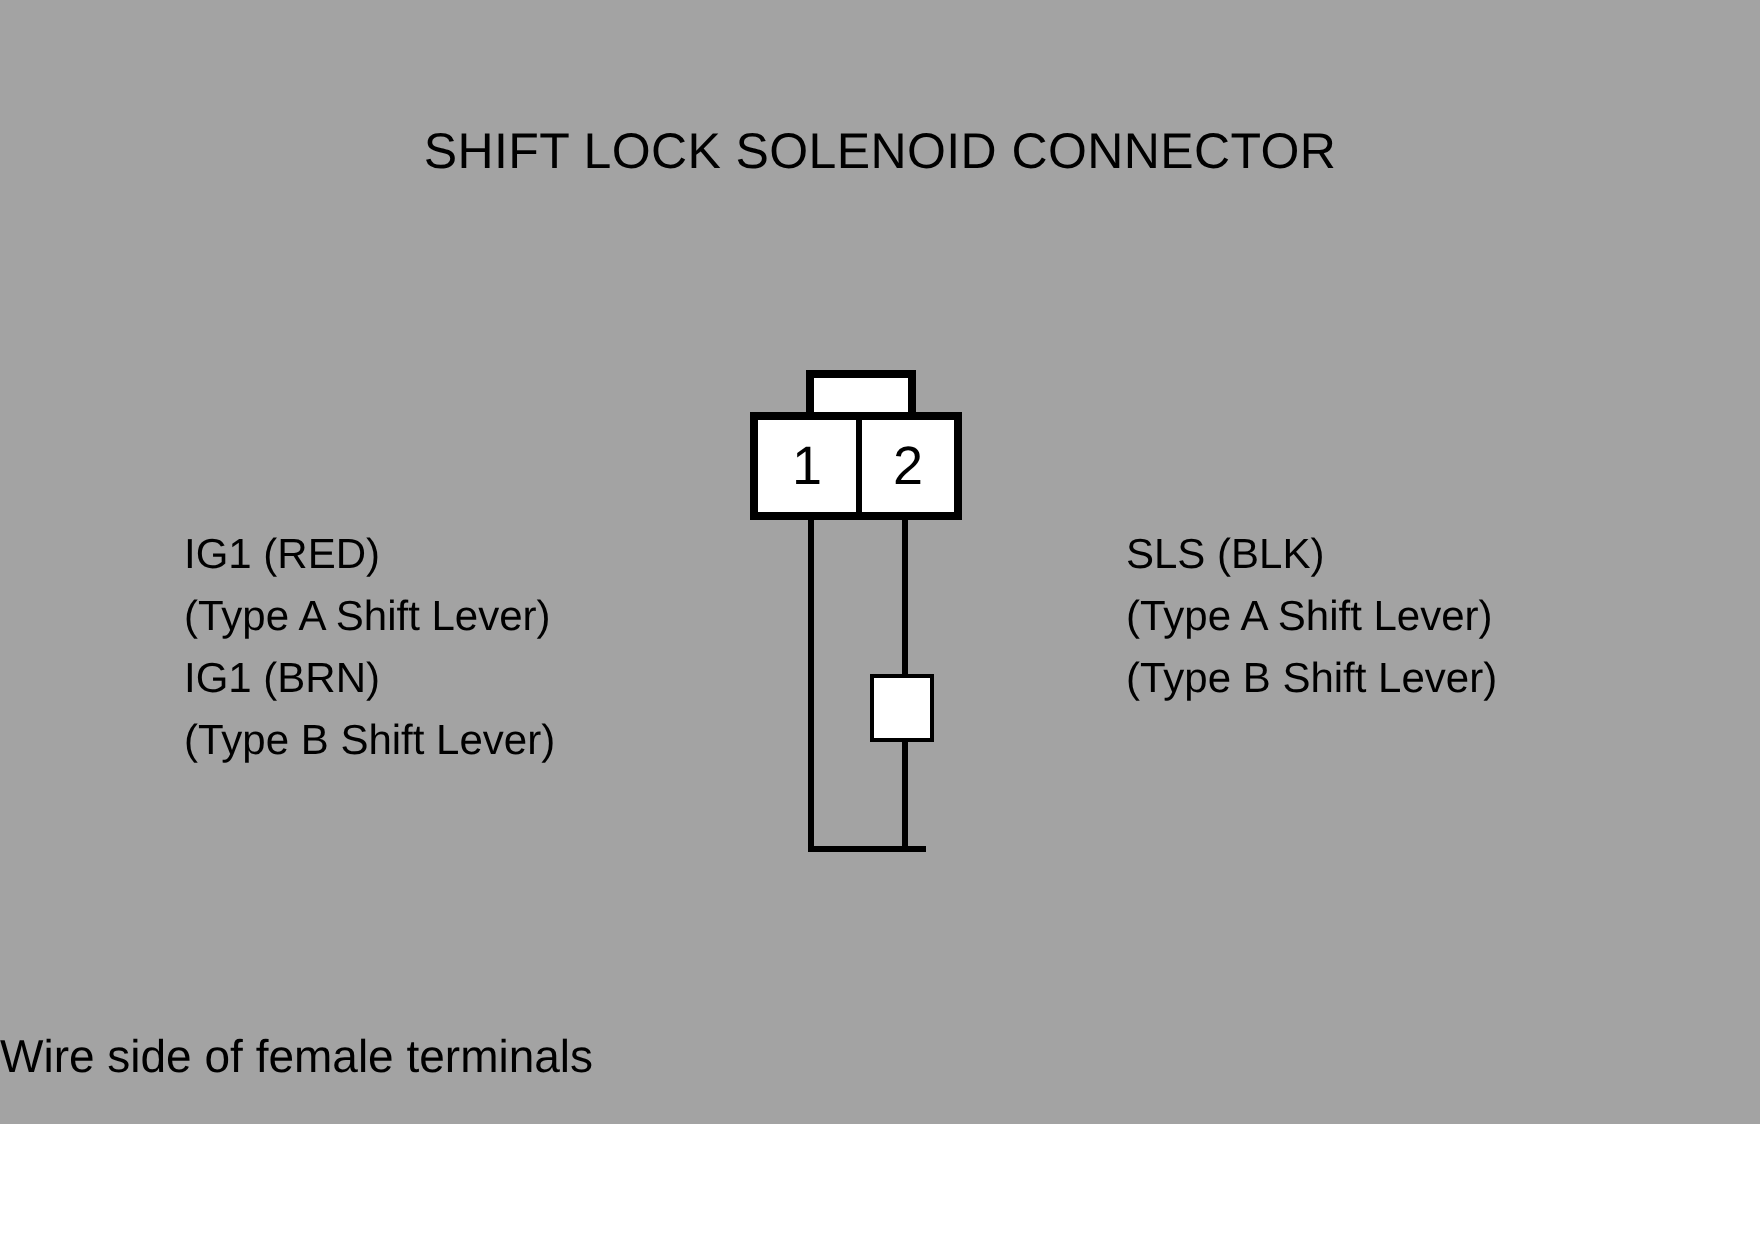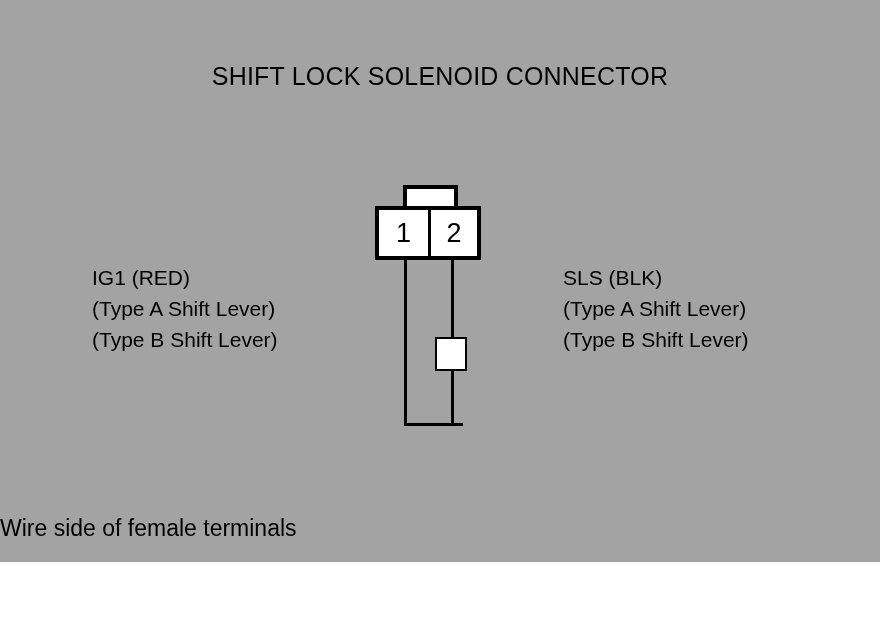--- a/index.html
+++ b/index.html
@@ -175,20 +175,21 @@
     <div class="wire-v wire-right-top"></div>
     <div class="component-box"></div>
     <div class="wire-v wire-right-bottom"></div>
     <div class="wire-h wire-bottom"></div>
 
   </div>
 
   <div class="label-block label-left">
     <span class="label-line">IG1 (RED)</span>
     <span class="label-line">(Type A Shift Lever)</span>
+    <span class="label-line">IG1 (BRN)</span>
     <span class="label-line">(Type B Shift Lever)</span>
   </div>
 
   <div class="label-block label-right">
     <span class="label-line">SLS (BLK)</span>
     <span class="label-line">(Type A Shift Lever)</span>
     <span class="label-line">(Type B Shift Lever)</span>
   </div>
 
   <div class="caption">Wire side of female terminals</div>

